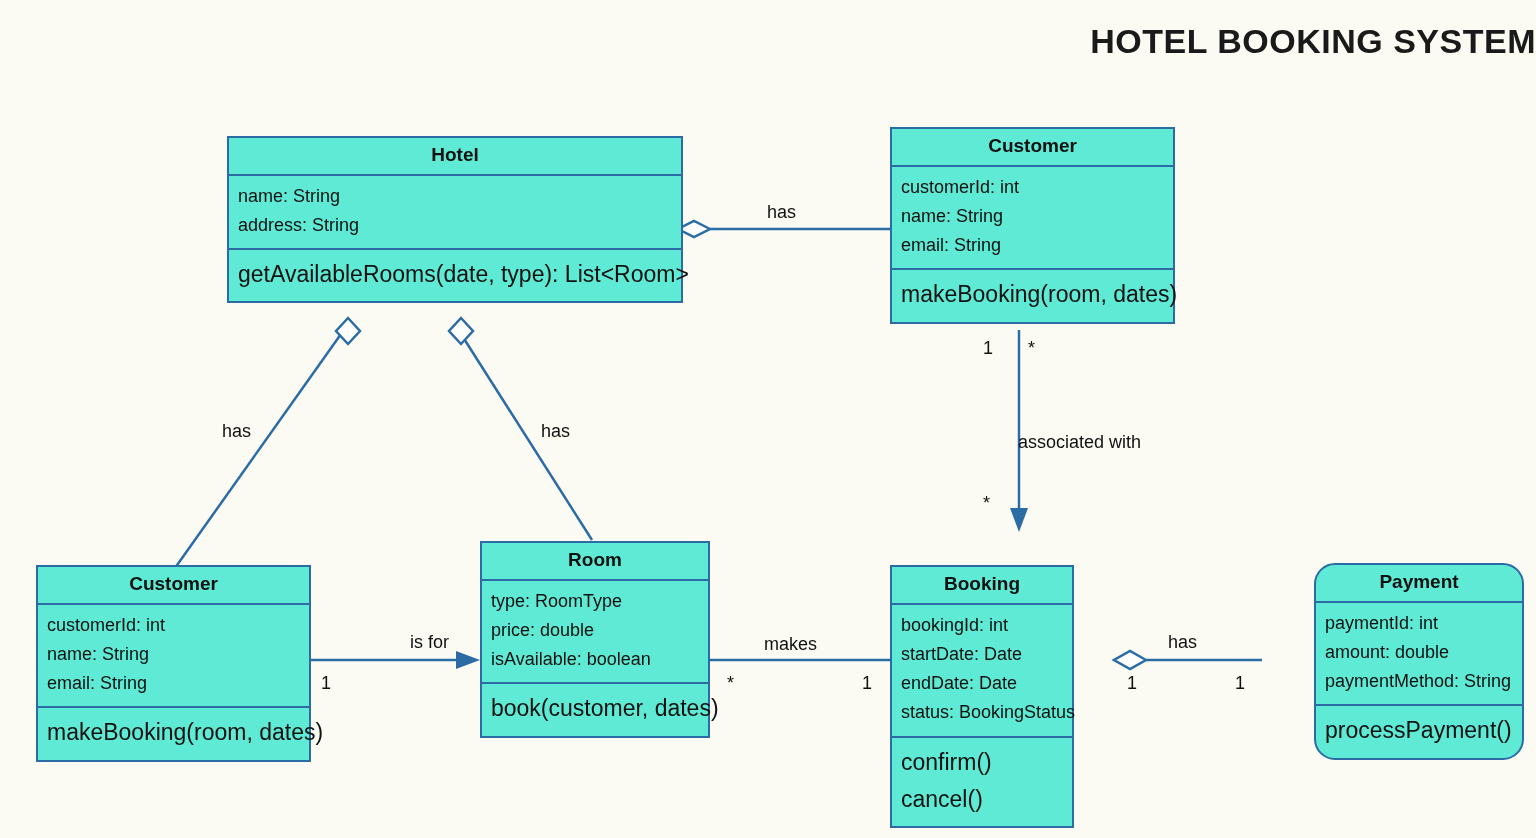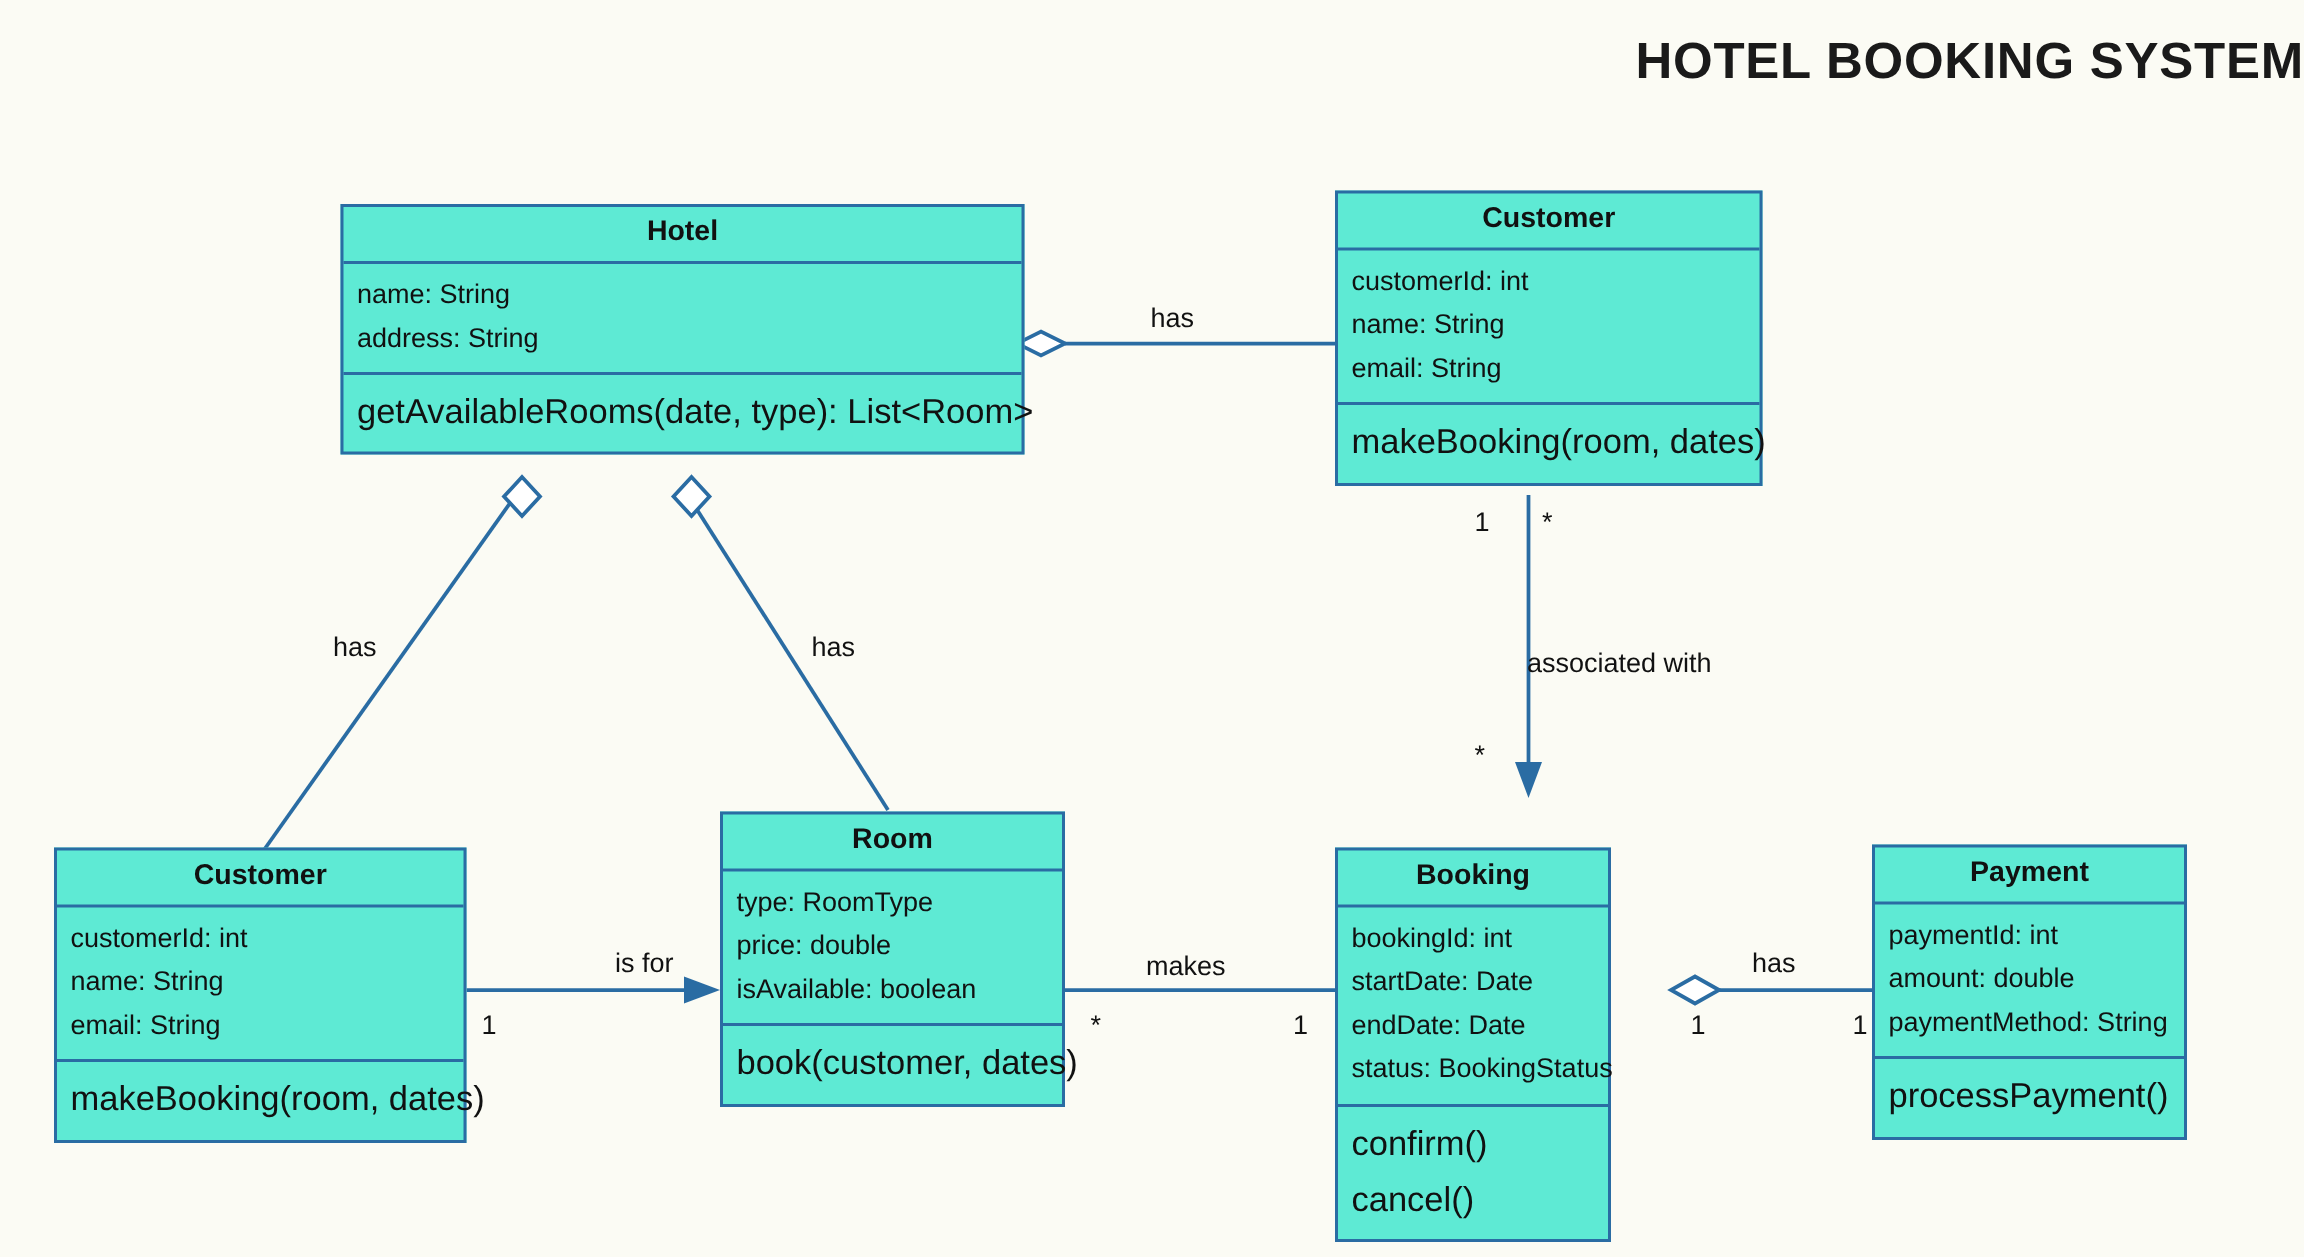--- a/index.html
+++ b/index.html
@@ -158,21 +158,21 @@
       <div>startDate: Date</div>
       <div>endDate: Date</div>
       <div>status: BookingStatus</div>
     </div>
     <div class="uml-ops">
       <div>confirm()</div>
       <div>cancel()</div>
     </div>
   </div>
 
-  <div class="uml-class" style="left:1248px; top:563px; width:210px;">
+  <div class="uml-class" style="left:1314px; top:563px; width:210px;border-radius:21px;">
     <div class="uml-name">Payment</div>
     <div class="uml-attrs">
       <div>paymentId: int</div>
       <div>amount: double</div>
       <div>paymentMethod: String</div>
     </div>
     <div class="uml-ops">
       <div>processPayment()</div>
     </div>
   </div>

